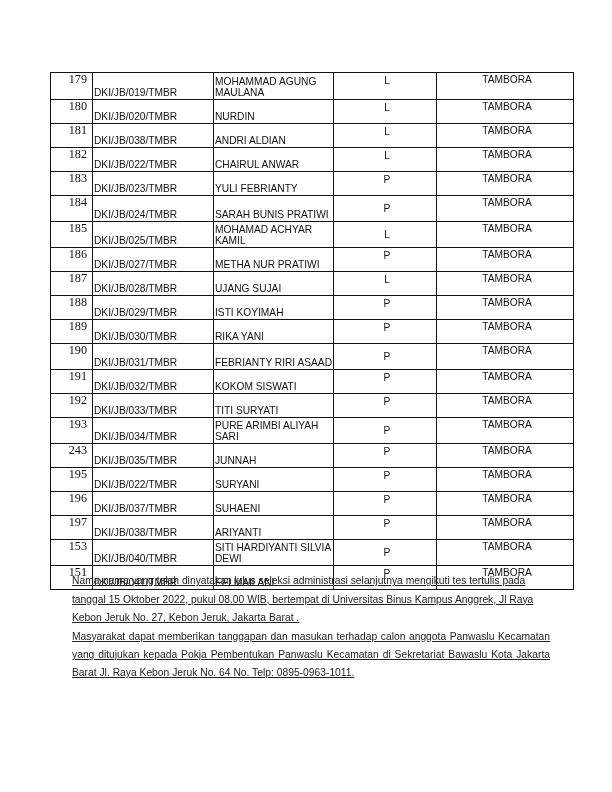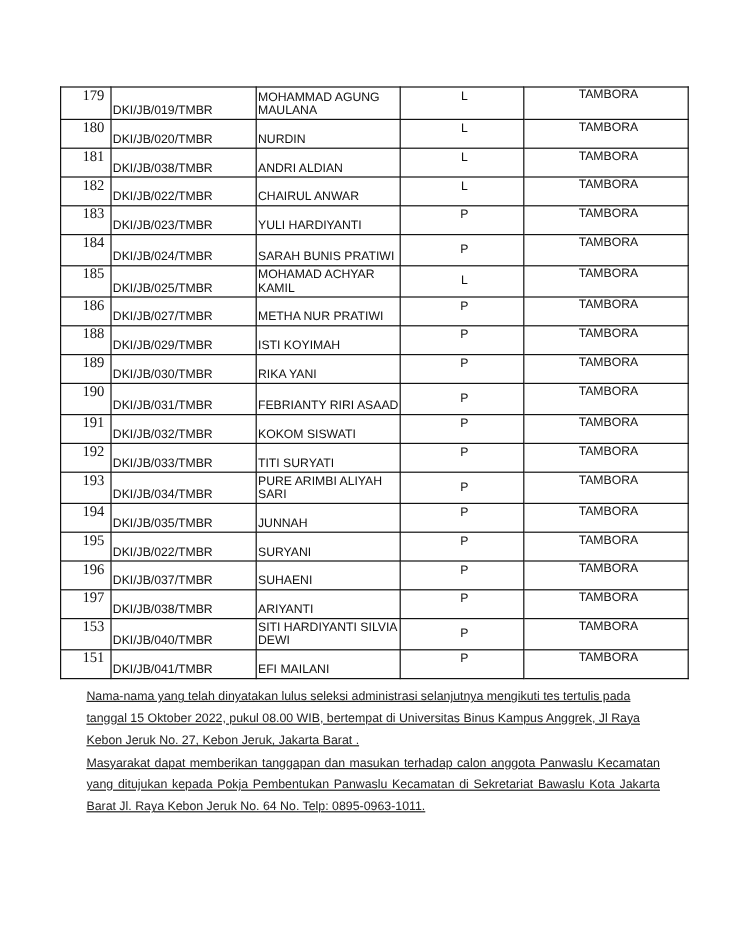--- a/index.html
+++ b/index.html
@@ -138,21 +138,21 @@
       <tr class="h1">
         <td class="no">182</td>
         <td class="code">DKI/JB/022/TMBR</td>
         <td class="name">CHAIRUL ANWAR</td>
         <td class="sex top"><span>L</span></td>
         <td class="area"><span>TAMBORA</span></td>
       </tr>
       <tr class="h1">
         <td class="no">183</td>
         <td class="code">DKI/JB/023/TMBR</td>
-        <td class="name">YULI HARDIYANTI</td>
+        <td class="name">YULI FEBRIANTY</td>
         <td class="sex top"><span>P</span></td>
         <td class="area"><span>TAMBORA</span></td>
       </tr>
       <tr class="h2">
         <td class="no">184</td>
         <td class="code">DKI/JB/024/TMBR</td>
         <td class="name">SARAH BUNIS PRATIWI</td>
         <td class="sex"><span>P</span></td>
         <td class="area"><span>TAMBORA</span></td>
       </tr>
@@ -164,20 +164,27 @@
         <td class="area"><span>TAMBORA</span></td>
       </tr>
       <tr class="h1">
         <td class="no">186</td>
         <td class="code">DKI/JB/027/TMBR</td>
         <td class="name">METHA NUR PRATIWI</td>
         <td class="sex top"><span>P</span></td>
         <td class="area"><span>TAMBORA</span></td>
       </tr>
       <tr class="h1">
+        <td class="no">187</td>
+        <td class="code">DKI/JB/028/TMBR</td>
+        <td class="name">UJANG SUJAI</td>
+        <td class="sex top"><span>L</span></td>
+        <td class="area"><span>TAMBORA</span></td>
+      </tr>
+      <tr class="h1">
         <td class="no">188</td>
         <td class="code">DKI/JB/029/TMBR</td>
         <td class="name">ISTI KOYIMAH</td>
         <td class="sex top"><span>P</span></td>
         <td class="area"><span>TAMBORA</span></td>
       </tr>
       <tr class="h1">
         <td class="no">189</td>
         <td class="code">DKI/JB/030/TMBR</td>
         <td class="name">RIKA YANI</td>
@@ -206,21 +213,21 @@
         <td class="area"><span>TAMBORA</span></td>
       </tr>
       <tr class="h2">
         <td class="no">193</td>
         <td class="code">DKI/JB/034/TMBR</td>
         <td class="name">PURE ARIMBI ALIYAH SARI</td>
         <td class="sex"><span>P</span></td>
         <td class="area"><span>TAMBORA</span></td>
       </tr>
       <tr class="h1">
-        <td class="no">194</td>
+        <td class="no">243</td>
         <td class="code">DKI/JB/035/TMBR</td>
         <td class="name">JUNNAH</td>
         <td class="sex top"><span>P</span></td>
         <td class="area"><span>TAMBORA</span></td>
       </tr>
       <tr class="h1">
         <td class="no">195</td>
         <td class="code">DKI/JB/022/TMBR</td>
         <td class="name">SURYANI</td>
         <td class="sex top"><span>P</span></td>

